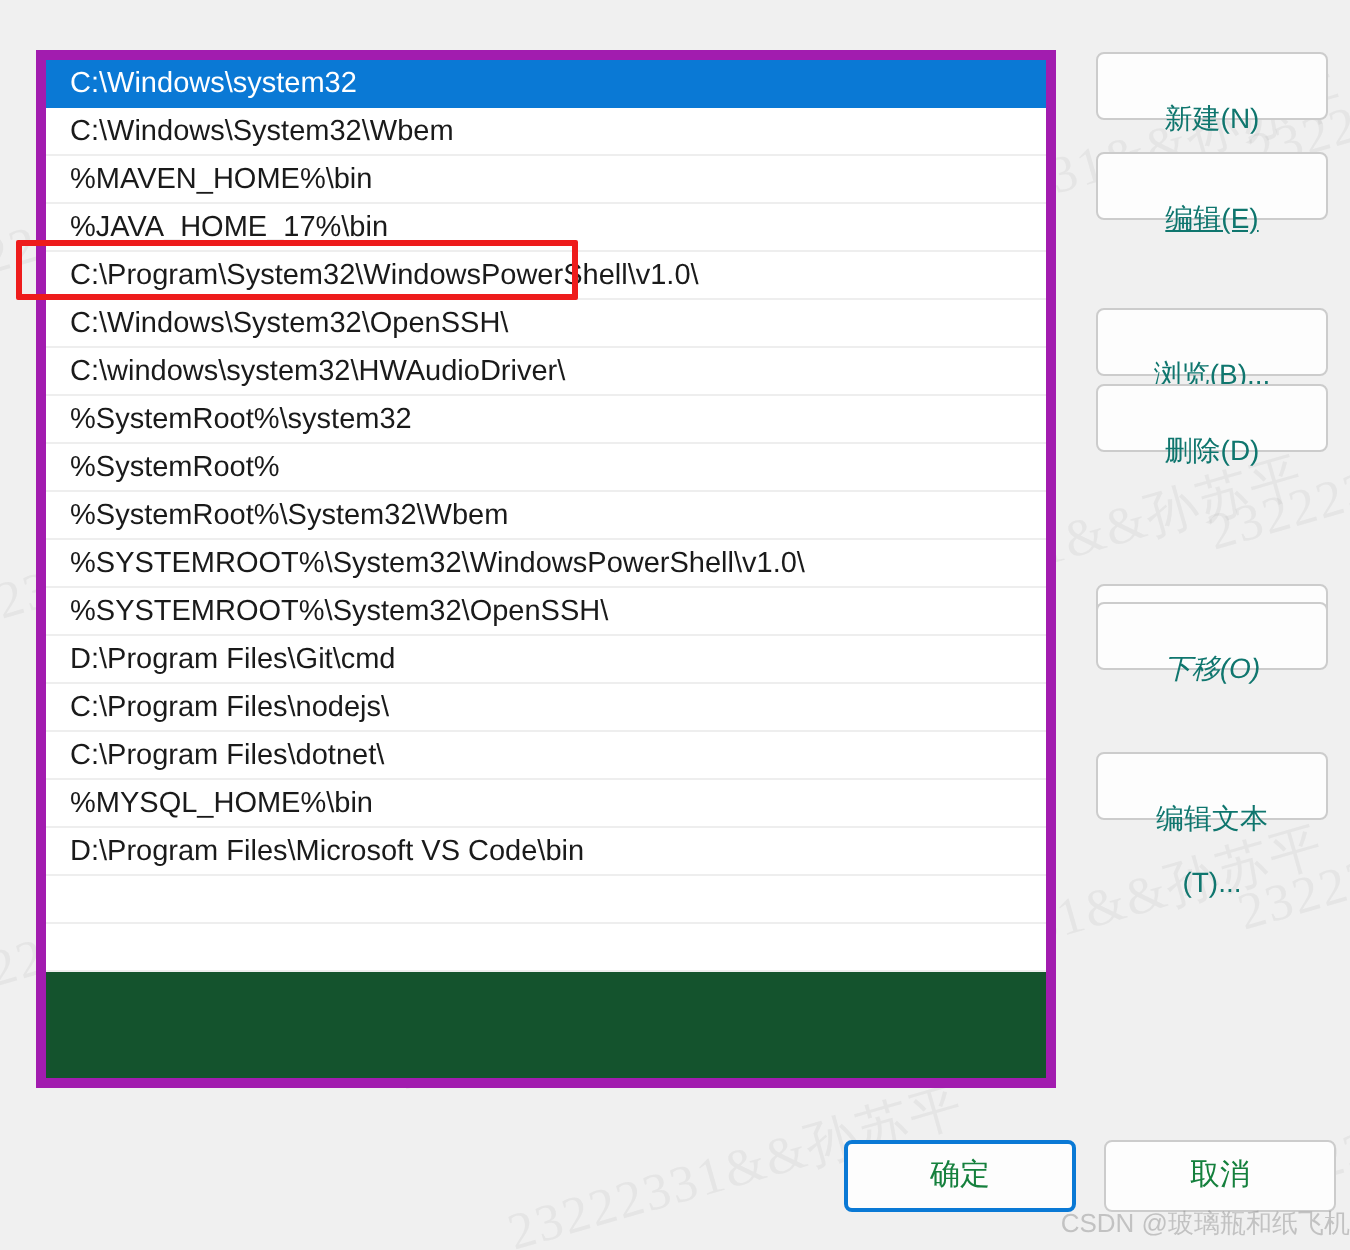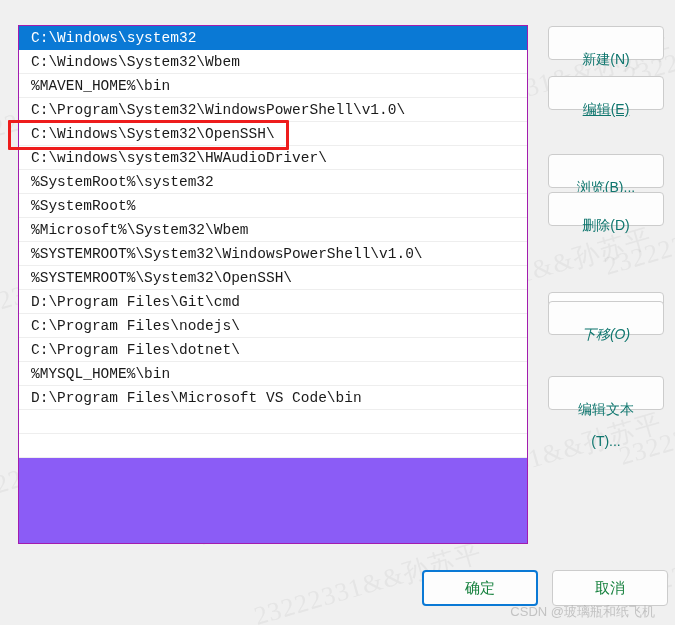--- a/index.html
+++ b/index.html
@@ -35,26 +35,25 @@
     letter-spacing: 1px;
   }
 
   
   #path-listbox {
     position: absolute;
     left: 18px;
     top: 25px;
     width: 510px;
     height: 519px;
-    background: #8b5cf6;
-    border: 1px solid #a21caf;
+    background: #14532d;
+    border: 5px solid #a21caf;
     box-sizing: border-box;
     overflow: hidden;
     z-index: 10;
-    font-family: Liberation Mono, monospace;
   }
   .list-row {
     height: 24px;
     line-height: 24px;
     font-size: 14.5px;
     color: #1a1a1a;
     padding-left: 12px;
     border-bottom: 1px solid #eeeeee;
     box-sizing: border-box;
     white-space: nowrap;
@@ -126,21 +125,21 @@
     border: 2px solid #0a79d5;
     line-height: 32px;
   }
   #cancel-button {
     left: 552px;
   }
 
   
   #csdn-watermark {
     position: absolute;
-    right: 20px;
+    right: 0;
     bottom: 4px;
     font-size: 13px;
     color: rgba(130, 130, 130, 0.42);
     font-family: "Liberation Sans", "DejaVu Sans", sans-serif;
     z-index: 40;
     white-space: nowrap;
     margin-top: 24px;
   }
 </style>
 </head>
@@ -160,26 +159,27 @@
     <div class="wm" style="left: 430px; top: 470px;">23222331&amp;&amp;孙苏平</div>
     <div class="wm" style="left: 615px; top: 440px;">23222331&amp;&amp;孙苏平</div>
     <div class="wm" style="left: 250px; top: 600px;">23222331&amp;&amp;孙苏平</div>
     <div class="wm" style="left: 600px; top: 580px;">23222331&amp;&amp;孙苏平</div>
   </div>
 
 <div id="path-listbox">
     <div class="list-row selected">C:\Windows\system32</div>
     <div class="list-row">C:\Windows\System32\Wbem</div>
     <div class="list-row">%MAVEN_HOME%\bin</div>
+    <div class="list-row">%JAVA_HOME_17%\bin</div>
     <div class="list-row">C:\Program\System32\WindowsPowerShell\v1.0\</div>
     <div class="list-row">C:\Windows\System32\OpenSSH\</div>
     <div class="list-row">C:\windows\system32\HWAudioDriver\</div>
     <div class="list-row">%SystemRoot%\system32</div>
     <div class="list-row">%SystemRoot%</div>
-    <div class="list-row">%Microsoft%\System32\Wbem</div>
+    <div class="list-row">%SystemRoot%\System32\Wbem</div>
     <div class="list-row">%SYSTEMROOT%\System32\WindowsPowerShell\v1.0\</div>
     <div class="list-row">%SYSTEMROOT%\System32\OpenSSH\</div>
     <div class="list-row">D:\Program Files\Git\cmd</div>
     <div class="list-row">C:\Program Files\nodejs\</div>
     <div class="list-row">C:\Program Files\dotnet\</div>
     <div class="list-row">%MYSQL_HOME%\bin</div>
     <div class="list-row">D:\Program Files\Microsoft VS Code\bin</div>
     <div class="list-row empty"></div>
     <div class="list-row empty"></div>
   </div>

